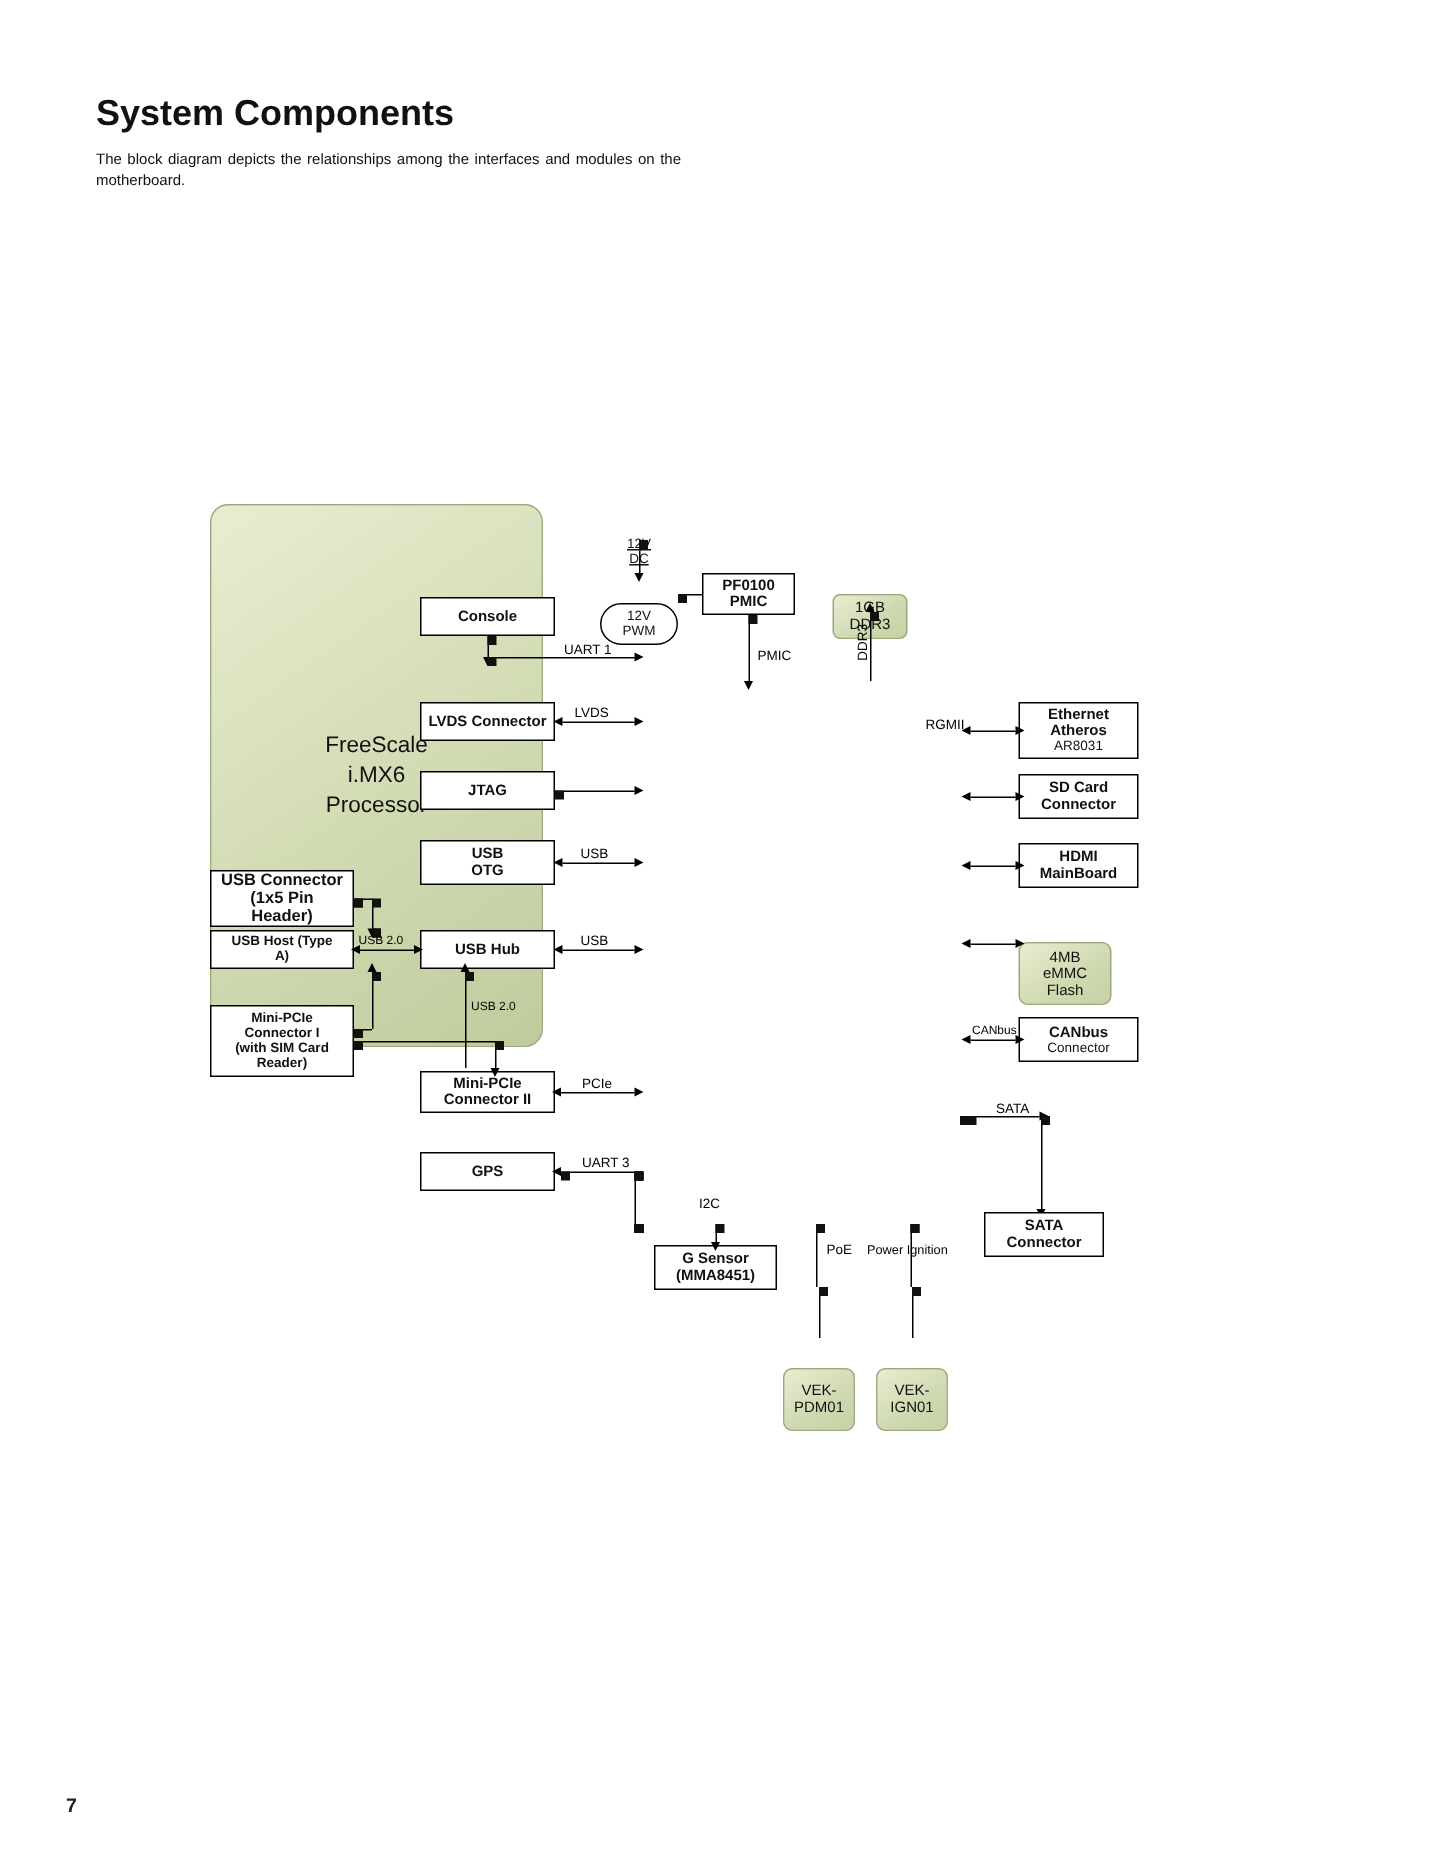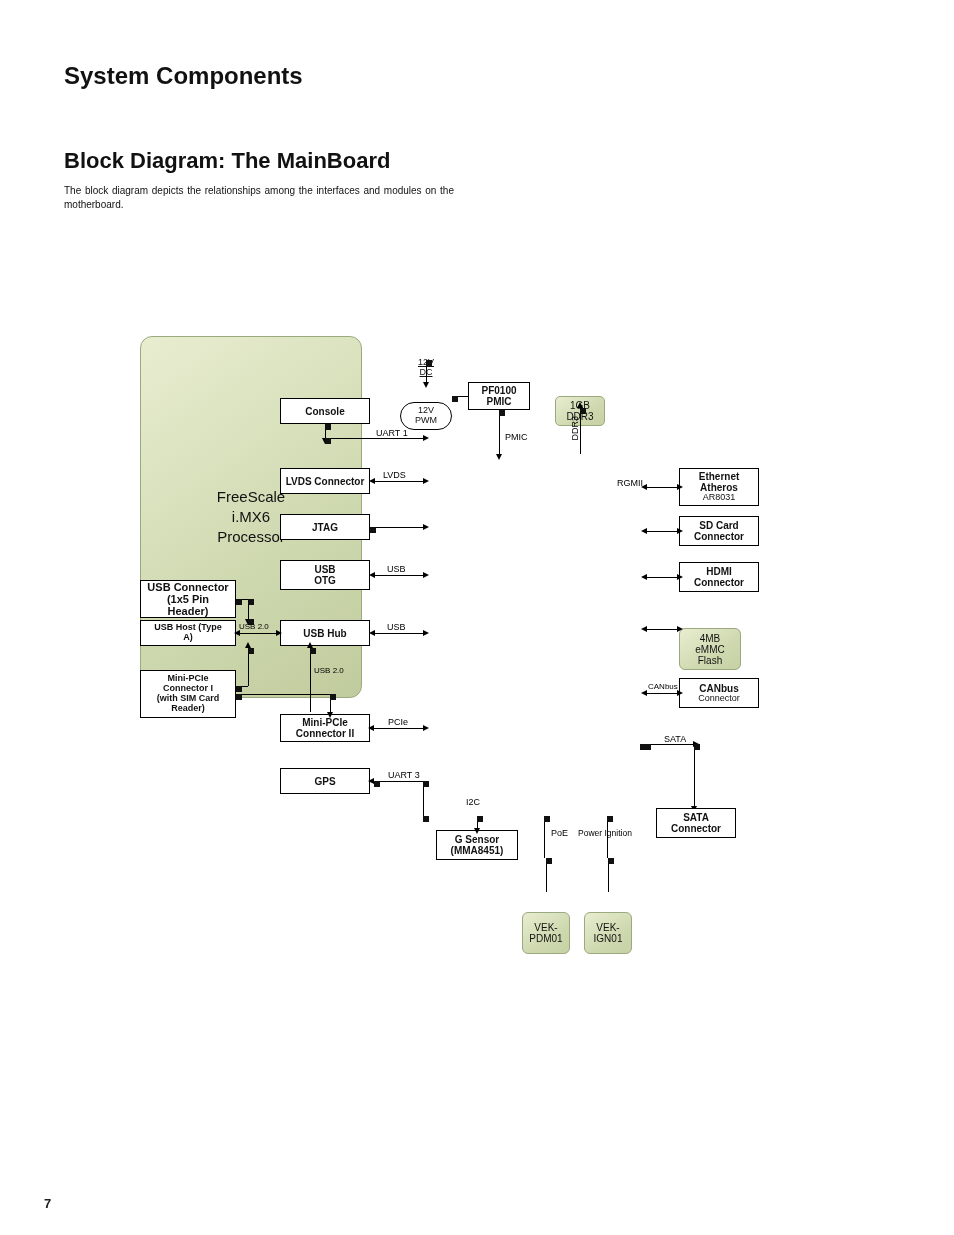--- a/index.html
+++ b/index.html
@@ -138,21 +138,20 @@
 </style>
 </head>
 <body>
 
 <div class="page">
 
   <div class="header-row">
     <div class="chapter-subtitle">System Components</div>
   </div>
 
-  <div class="section-title">Block Diagram: The MainBoard</div>
   <div class="body-text">The block diagram depicts the relationships among the interfaces and modules on the motherboard.</div>
 
   <div class="diagram">
 
     <div class="processor" style="white-space:pre-line;">FreeScale
 i.MX6
 Processor</div>
 
     <div class="box no-bold rounded-sm" style="left:267px; top:0; width:38px; height:24px; white-space:pre-line; border:none; text-decoration:underline; font-size:9px;">12V
 DC</div>
@@ -259,21 +258,21 @@
       <span class="sub">AR8031</span>
     </div>
     <div class="arrow h leftcap rightcap" style="left:507px; top:151px; width:30px;"></div>
     <div class="label" style="left:477px; top:142px;">RGMII</div>
 
     <div class="box" style="left:539px; top:180px; width:80px; height:30px; white-space:pre-line;">SD Card
 Connector</div>
     <div class="arrow h leftcap rightcap" style="left:507px; top:195px; width:30px;"></div>
 
     <div class="box" style="left:539px; top:226px; width:80px; height:30px; white-space:pre-line;">HDMI
-Connector</div>
+MainBoard</div>
     <div class="arrow h leftcap rightcap" style="left:507px; top:241px; width:30px;"></div>
 
     <div class="box no-bold shaded" style="left:539px; top:272px; width:62px; height:42px; white-space:pre-line; font-size:10px; border-radius:6px;">4MB
 eMMC
 Flash</div>
     <div class="arrow h leftcap rightcap" style="left:507px; top:293px; width:30px;"></div>
 
     <div class="box" style="left:539px; top:342px; width:80px; height:30px;">
       <span>CANbus</span>
       <span class="sub">Connector</span>

